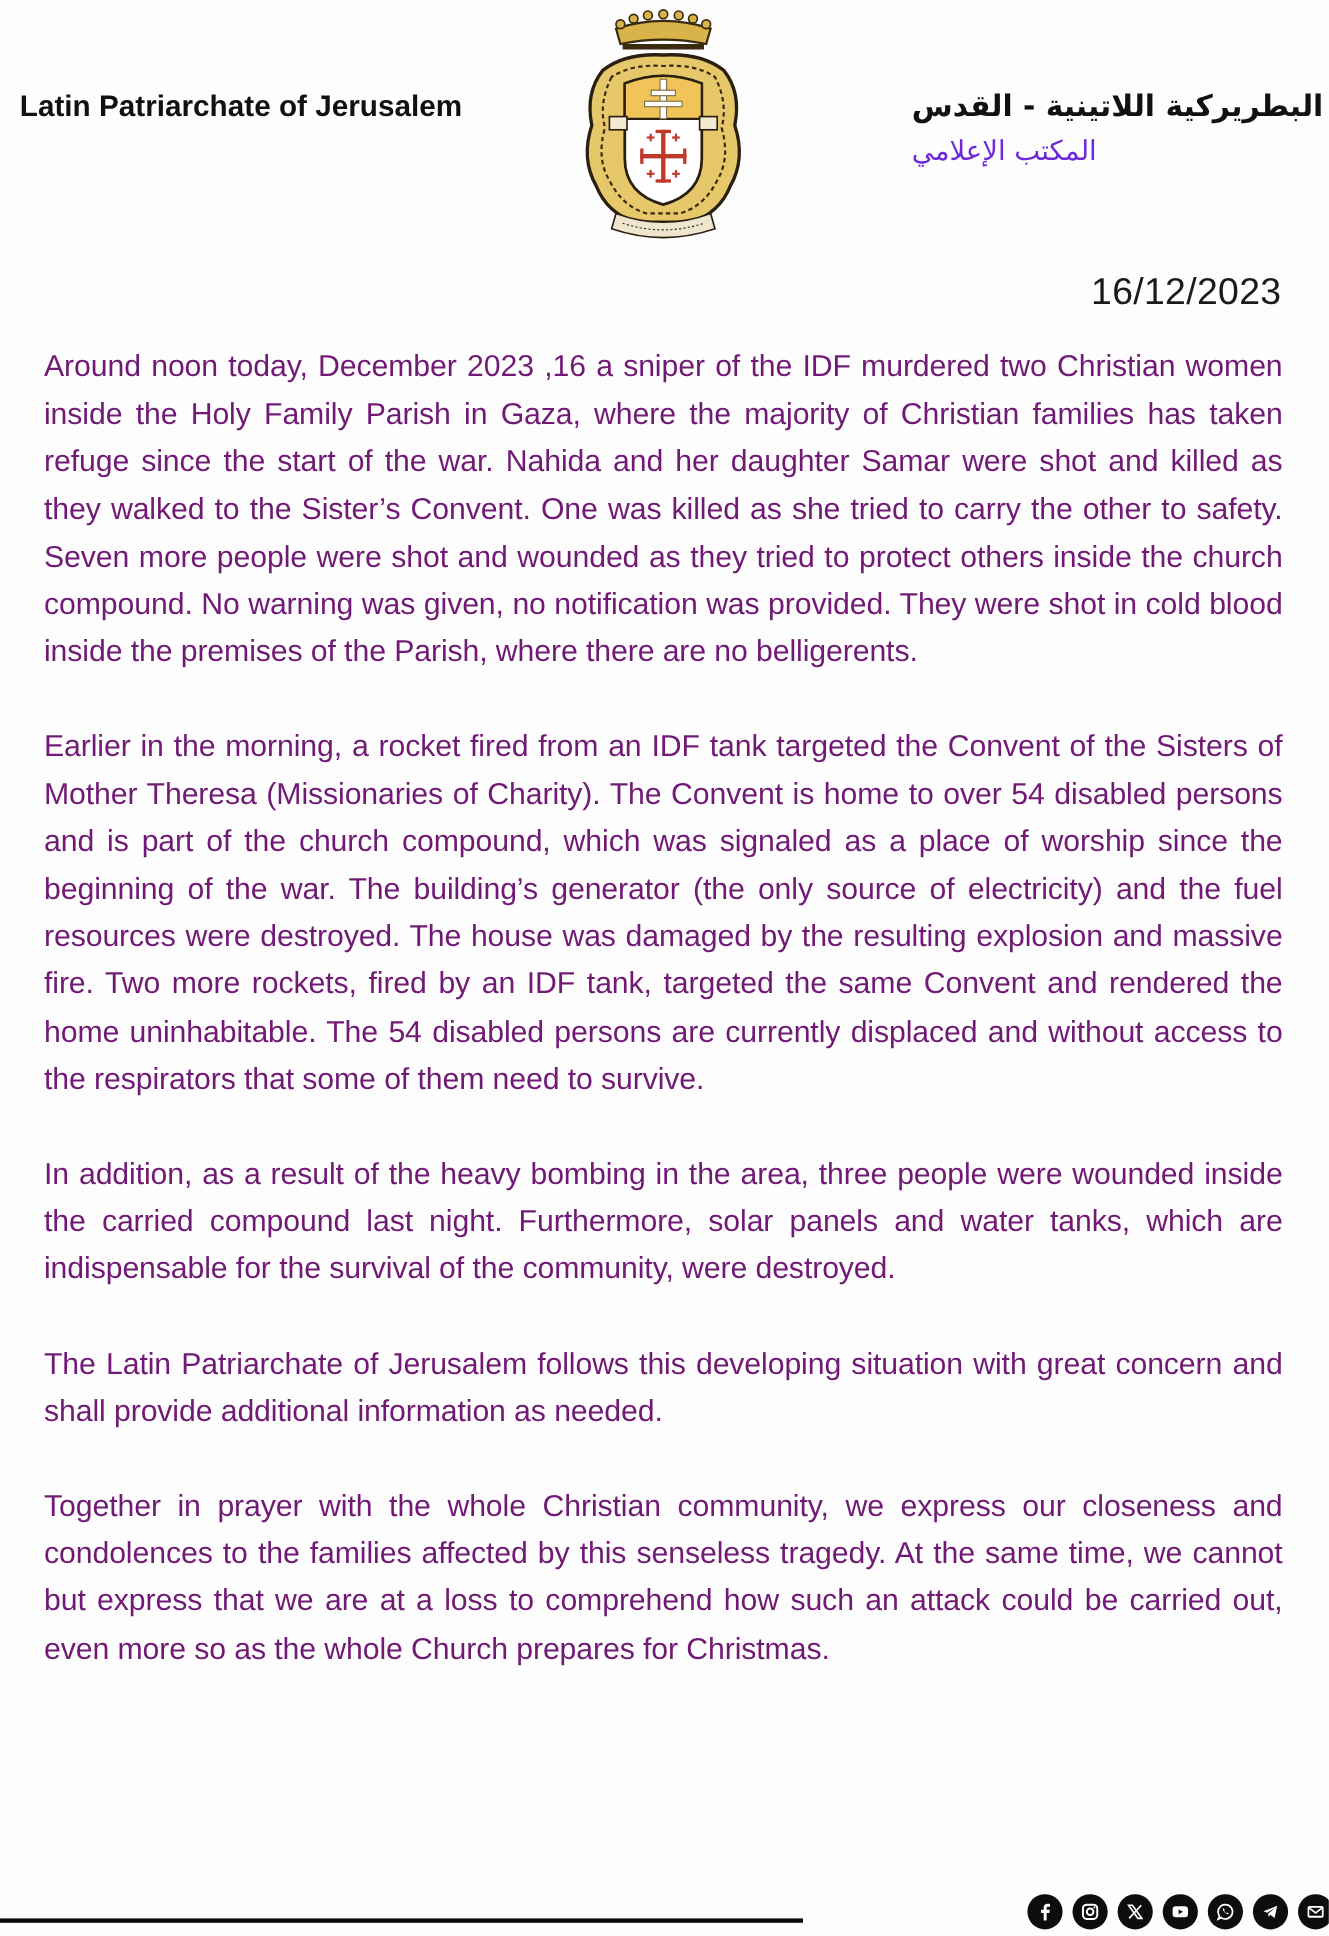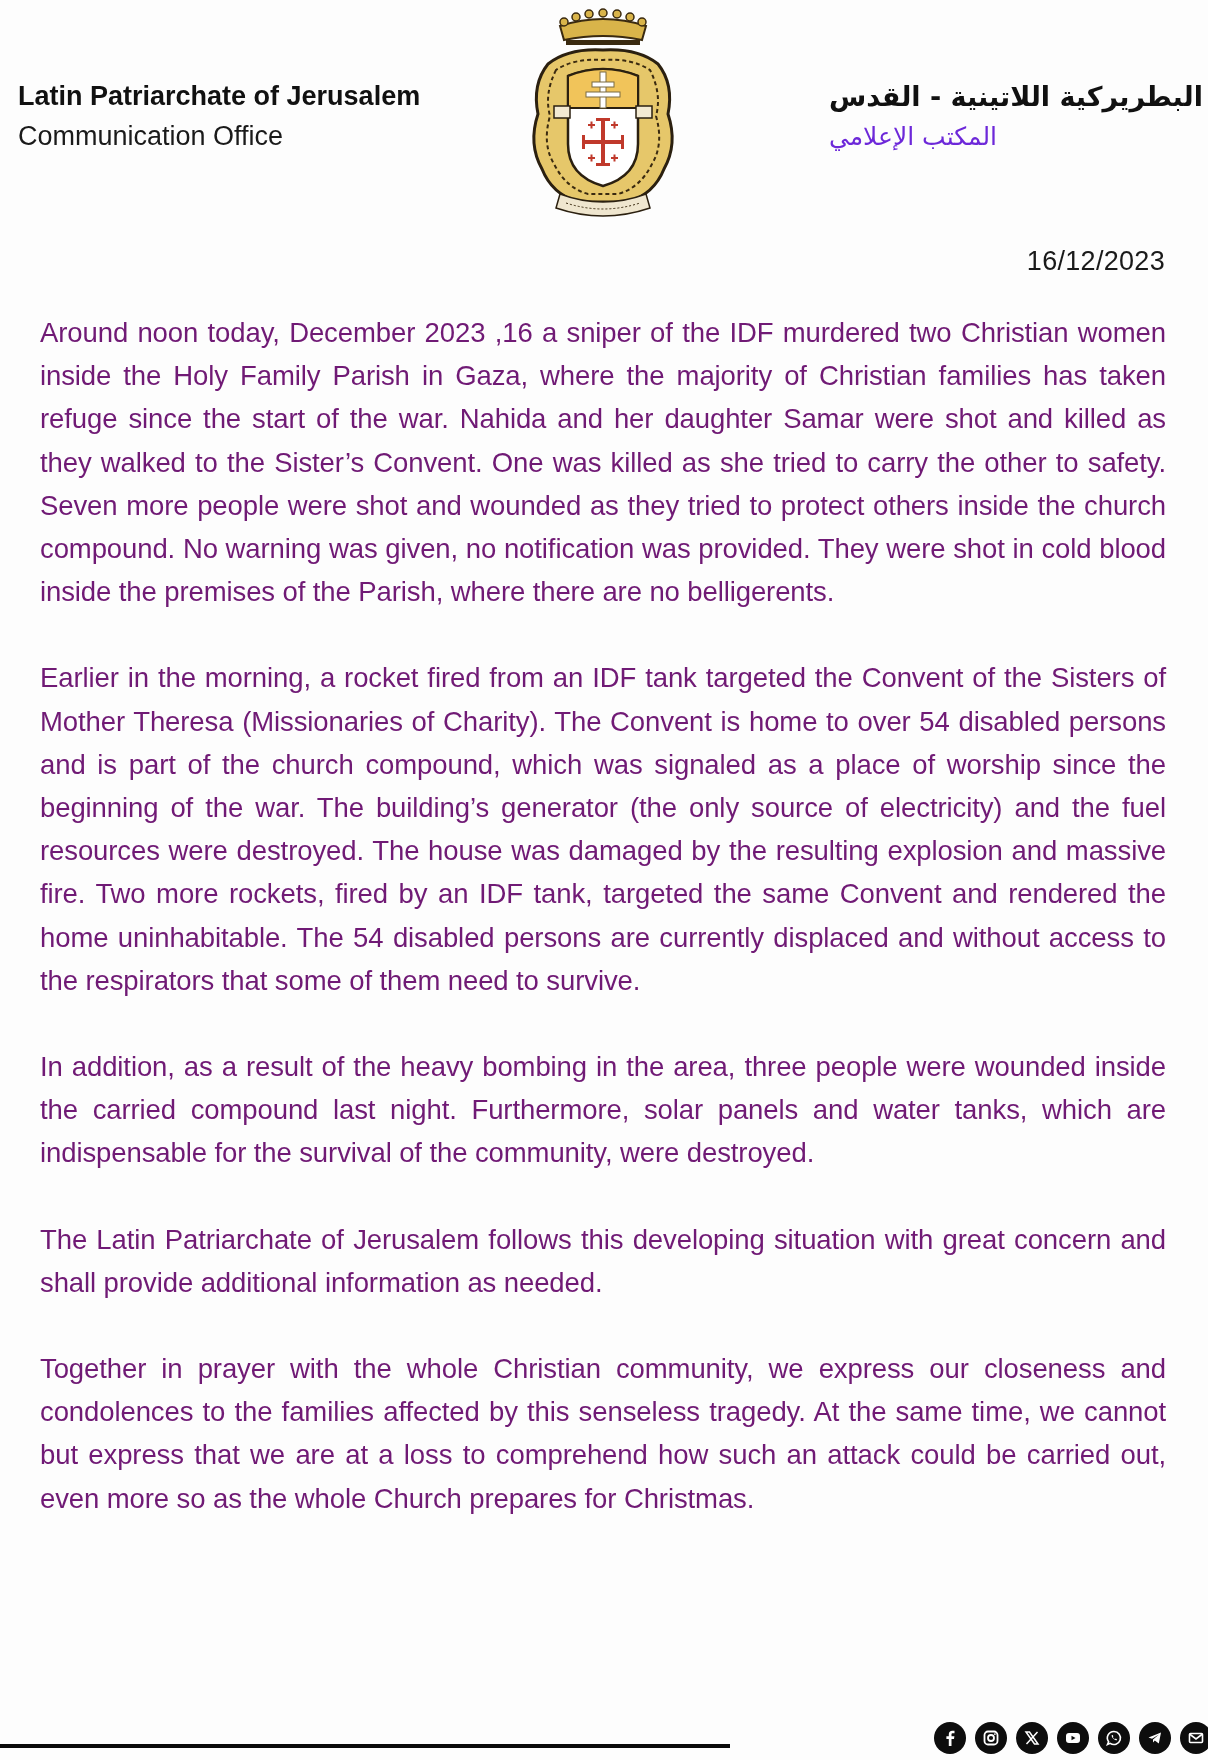--- a/index.html
+++ b/index.html
@@ -8,35 +8,34 @@
     background: #fdfdfd; color: #1a1a1a;
     font-family: "Liberation Sans", "DejaVu Sans", sans-serif;
   }
   .hdr-left { position: absolute; left: 18px; top: 78px; }
   .hdr-title { font-size: 27px; font-weight: bold; line-height: 36px; color: #111; white-space: nowrap; }
   .hdr-sub { font-size: 27px; line-height: 44px; color: #1a1a1a; white-space: nowrap; }
   .hdr-right { position: absolute; right: 5px; top: 78px; text-align: left; direction: rtl; }
   .hdr-ar-title { font-size: 27px; font-weight: bold; line-height: 38px; color: #111; white-space: nowrap; font-family: "DejaVu Sans", sans-serif; }
   .hdr-ar-sub { font-size: 25px; line-height: 42px; color: #6d28d9; white-space: nowrap; font-family: "DejaVu Sans", sans-serif; }
   .crest { position: absolute; left: 518px; top: 4px; width: 170px; height: 218px; }
-  .date { position: absolute; right: 43px; top: 246px; font-size: 27px; color: #1a1a1a; letter-spacing: 0.3px; }
+  .date { position: absolute; right: 43px; top: 246px; font-size: 34px; color: #1a1a1a; letter-spacing: 0.3px; }
   .body { position: absolute; left: 40px; top: 311px; width: 1126px; }
   .para { font-size: 27.5px; line-height: 43.2px; text-align: justify; margin: 0 0 43px 0; color: #701a75; letter-spacing: -0.1px; }
   .footer-line { position: absolute; left: 0; top: 1744px; width: 730px; height: 4px; background: #0a0a0a; }
   .url { position: absolute; left: 750px; top: 1820px; font-size: 22px; font-weight: bold; color: #111; }
   .socials { position: absolute; left: 934px; top: 1722px; display: flex; gap: 9px; }
   .soc { width: 32px; height: 32px; border-radius: 50%; background: #0d0d0d; display: flex; align-items: center; justify-content: center; }
   .soc svg { width: 20px; height: 20px; }
 </style>
 </head>
 <body>
 
 <div class="hdr-left">
   <div class="hdr-title">Latin Patriarchate of Jerusalem</div>
-  <div class="hdr-sub">Communication Office</div>
 </div>
 
 <div class="crest">
   <svg viewBox="0 0 170 218" width="170" height="218">
 
     <g>
       <path d="M42 22 Q85 8 128 22 L124 36 Q85 28 46 36 Z" fill="#d9b44a" stroke="#3a2a10" stroke-width="2"></path>
       <g fill="#d9b44a" stroke="#3a2a10" stroke-width="1.5">
         <circle cx="46" cy="18" r="4"></circle>
           <circle cx="58" cy="13" r="4"></circle>

